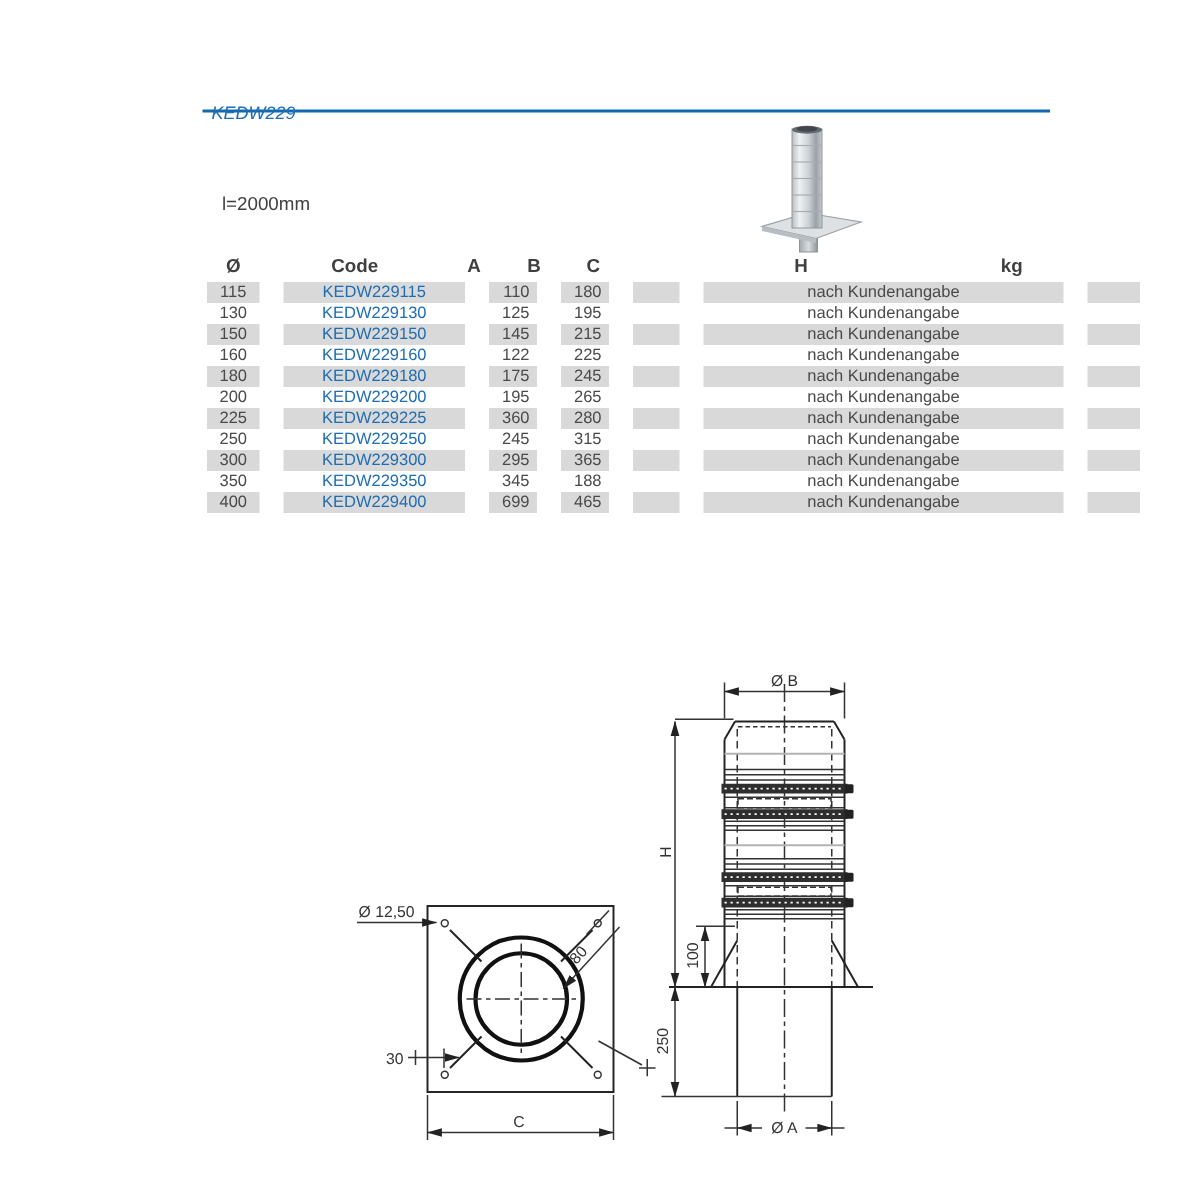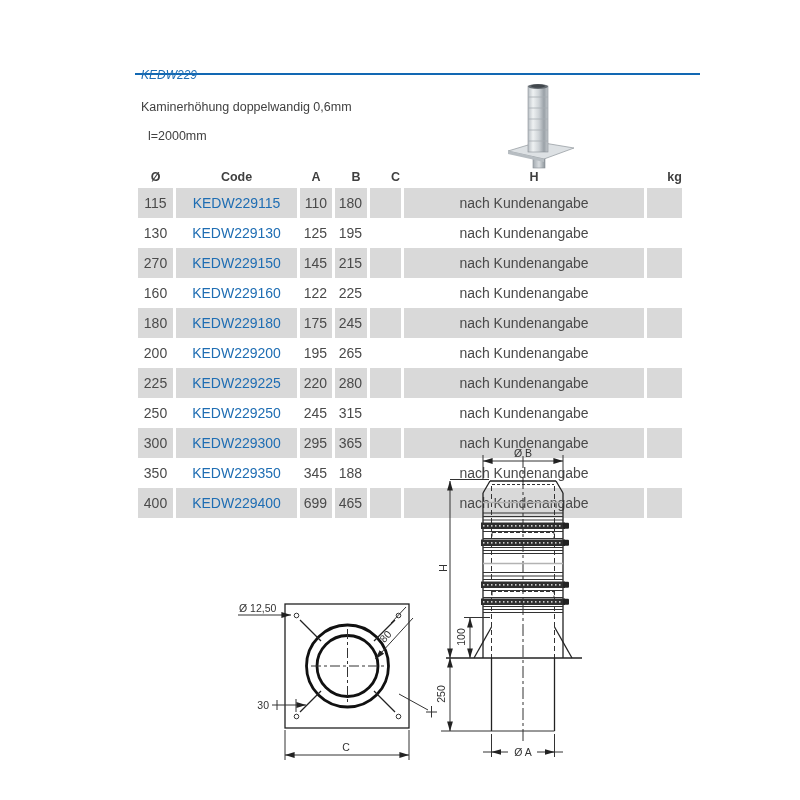--- a/index.html
+++ b/index.html
@@ -6,21 +6,21 @@
   .page{position:relative;width:800px;height:800px;background:#fff;overflow:hidden;
         font-family:"Liberation Sans",sans-serif;}
   .rule{position:absolute;left:135px;top:73px;width:565px;height:2px;background:#1268b3;}
   .title{position:absolute;left:141px;top:68px;font-size:12px;color:#1e6db3;font-style:italic;}
   .subtitle{position:absolute;left:141px;top:100px;font-size:12.5px;color:#414141;line-height:14.5px;white-space:pre;}
   .photo{position:absolute;left:502px;top:78px;}
   
   .thead{position:absolute;left:138px;top:166px;display:flex;gap:3px;height:21px;
          font-size:12.5px;font-weight:bold;color:#3f3f3f;}
   .tbody{position:absolute;left:138px;top:188px;}
-  .trow{display:flex;gap:3px;height:30px;font-size:14px;color:#4a4a4a;}
+  .trow{display:flex;gap:16px;height:14px;font-size:11px;color:#4a4a4a;}
   .cell{display:flex;align-items:center;justify-content:center;box-sizing:border-box;overflow:hidden;}
   .gray .cell{background:#d9d9d9;}
   .c0{width:35px;} .c1{width:121px;} .c2{width:32px;} .c3{width:32px;}
   .c4{width:31px;} .c5{width:240px;} .c6{width:35px;}
   .c2,.c3{justify-content:flex-end;padding-right:5px;}
   .hcell{display:flex;align-items:center;justify-content:center;}
   a.code{color:#1e6db3;text-decoration:none;cursor:pointer;}
   
   .drawings{position:absolute;left:130px;top:440px;}
   .dim{font-size:10.5px;fill:#333333;}
@@ -30,21 +30,21 @@
   .grayln{stroke:#b3b3b3;stroke-width:1.4;fill:none;}
 </style>
 </head>
 <body>
 
 <div class="page">
 
   <div class="rule"></div>
 
   <div class="title">KEDW229</div>
-  <div class="subtitle"><span>Kaminerhöhung doppelwandig 0,6mm</span><br>
+  <div class="subtitle"><br>
   <span>l=2000mm</span></div>
 
   <svg class="photo" width="78" height="92" viewBox="0 0 78 92">
     <defs>
       <linearGradient id="pg" x1="0" y1="0" x2="1" y2="0">
         <stop offset="0" stop-color="#b9bfc4"></stop>
           <stop offset="0.25" stop-color="#eef1f2"></stop>
         <stop offset="0.55" stop-color="#cdd2d6"></stop>
           <stop offset="0.8" stop-color="#9aa1a7"></stop>
         <stop offset="1" stop-color="#c4c9cd"></stop>
@@ -101,21 +101,21 @@
       <div class="cell c1">
           <a class="code">KEDW229130</a>
         </div>
       <div class="cell c2">125</div>
       <div class="cell c3">195</div>
       <div class="cell c4"></div>
       <div class="cell c5">nach Kundenangabe</div>
       <div class="cell c6"></div>
     </div>
       <div class="trow gray">
-      <div class="cell c0">270</div>
+      <div class="cell c0">150</div>
       <div class="cell c1">
           <a class="code">KEDW229150</a>
         </div>
       <div class="cell c2">145</div>
       <div class="cell c3">215</div>
       <div class="cell c4"></div>
       <div class="cell c5">nach Kundenangabe</div>
       <div class="cell c6"></div>
     </div>
       <div class="trow white">
@@ -149,21 +149,21 @@
       <div class="cell c3">265</div>
       <div class="cell c4"></div>
       <div class="cell c5">nach Kundenangabe</div>
       <div class="cell c6"></div>
     </div>
       <div class="trow gray">
       <div class="cell c0">225</div>
       <div class="cell c1">
           <a class="code">KEDW229225</a>
         </div>
-      <div class="cell c2">220</div>
+      <div class="cell c2">360</div>
       <div class="cell c3">280</div>
       <div class="cell c4"></div>
       <div class="cell c5">nach Kundenangabe</div>
       <div class="cell c6"></div>
     </div>
       <div class="trow white">
       <div class="cell c0">250</div>
       <div class="cell c1">
           <a class="code">KEDW229250</a>
         </div>

